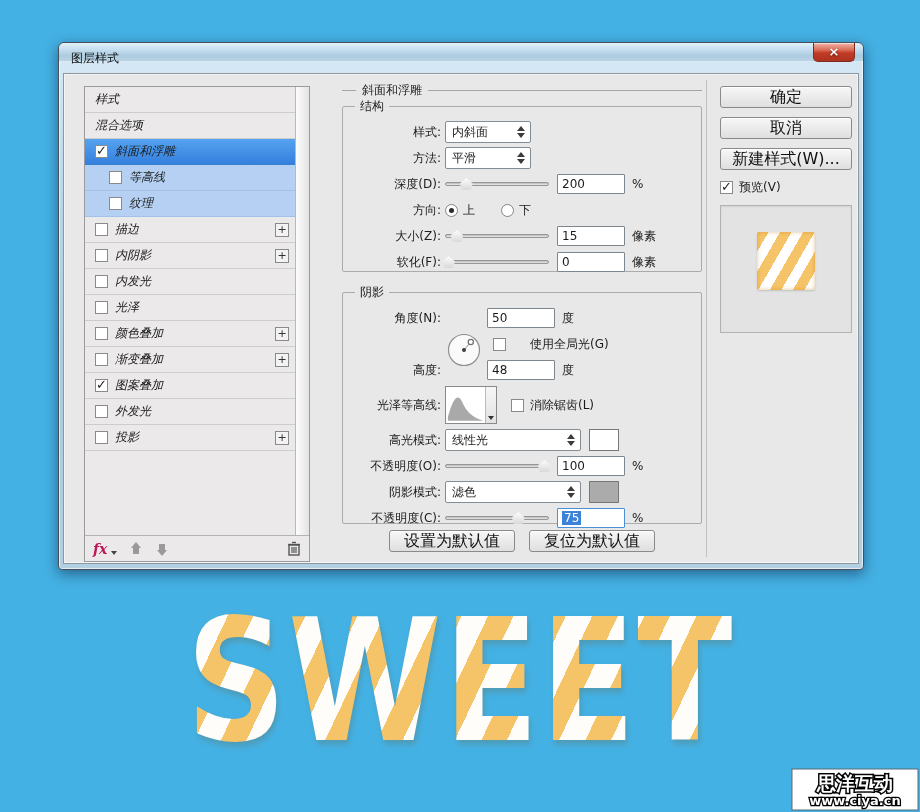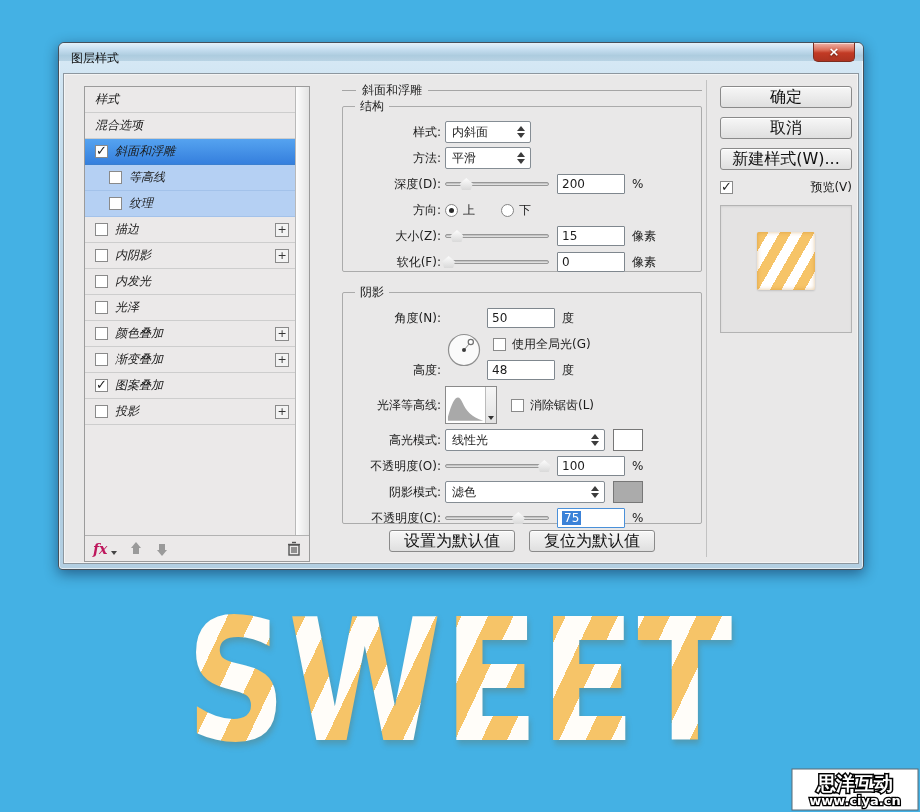--- a/index.html
+++ b/index.html
@@ -60,21 +60,21 @@
   fieldset { position:absolute; border:1px solid #ababab; border-radius:2px; background:transparent; }
   legend { font-size:12px; color:#222; padding:0 5px; margin-left:8px; }
   .fs-structure { left:278px; top:24px; width:360px; height:174px; padding:4px 8px 0 4px; }
   .fs-shading { left:278px; top:210px; width:360px; height:240px; padding:4px 8px 0 4px; }
   .frow { display:flex; align-items:center; height:26px; }
   .flabel { width:98px; text-align:right; padding-right:4px; flex:0 0 98px; color:#1c1c1c; }
   .gap40 { flex:0 0 42px; }
 
   .dropdown { height:22px; background:#fff; border:1px solid #858d94; border-radius:2px;
     display:flex; align-items:center; padding:0 6px; cursor:pointer; position:relative; }
-  .dd-sm { width:86px; } .dd-lg { width:160px; }
+  .dd-sm { width:86px; } .dd-lg { width:136px; }
   .stepper { position:absolute; right:5px; top:4px; display:flex; flex-direction:column; gap:2px; }
   .stepper i { display:block; width:0; height:0; border-left:4px solid transparent; border-right:4px solid transparent; }
   .stepper .up { border-bottom:5px solid #3c3c3c; }
   .stepper .dn { border-top:5px solid #3c3c3c; }
 
   .slider { position:relative; width:104px; height:14px; margin-right:8px; flex:0 0 104px; cursor:pointer; }
   .slider .track { position:absolute; left:0; right:0; top:5px; height:4px;
     background:linear-gradient(180deg,#b7b7b7,#ececec); border:1px solid #979797; border-radius:2px; }
   .slider .thumb { position:absolute; top:1px; width:13px; height:12px; margin-left:-6px;
     background:linear-gradient(180deg,#fdfdfd,#d9d9d9);
@@ -109,21 +109,21 @@
   .default-buttons { position:absolute; left:278px; top:456px; width:360px; display:flex; gap:14px; justify-content:center; }
   .btn { height:22px; background:linear-gradient(180deg,#f7f7f7,#dfdfdf); border:1px solid #8a8a8a;
     border-radius:3px; font-size:16px; color:#111; display:flex; align-items:center; justify-content:center;
     cursor:pointer; box-shadow:inset 0 1px 0 #fff; }
   .btn-default { padding:0 14px; }
 
   
   .divider-v { position:absolute; left:642px; top:6px; bottom:6px; width:1px; background:#c2c2c2; }
   .actions { position:absolute; left:656px; top:12px; width:132px; }
   .btn-action { width:132px; margin-bottom:9px; }
-  .preview-row { display:flex; align-items:center; justify-content:space-between; margin:3px 0 9px 0; }
+  .preview-row { display:flex; align-items:center; justify-content:flex-start; margin:3px 0 9px 0; }
   .preview-panel { width:132px; height:128px; border:1px solid #b3b3b3; background:#e4e3e3;
     box-shadow:inset 0 1px 2px rgba(0,0,0,.08); display:flex; justify-content:center; }
   .preview-thumb { width:58px; height:58px; margin-top:26px;
     background:repeating-linear-gradient(120deg,#f6c468 0 10px,#fff 10px 20px);
     box-shadow:inset 0 0 4px rgba(190,120,20,.45), 0 1px 2px rgba(0,0,0,.15); border-radius:2px; }
 
   
   .sweet { position:absolute; left:0; right:0; top:592px; text-align:center;
     font-size:170px; font-weight:bold; letter-spacing:2px; line-height:1.05;
     transform:scaleX(.82); transform-origin:center;
@@ -192,20 +192,24 @@
             <span class="plus"></span>
           </div>
           <div class="row">
             <span class="cb"></span>
             <span>渐变叠加</span>
             <span class="plus"></span>
           </div>
           <div class="row">
             <span class="cb checked"></span>
             <span>图案叠加</span>
+          </div>
+          <div class="row">
+            <span class="cb"></span>
+            <span>外发光</span>
           </div>
           <div class="row">
             <span class="cb"></span>
             <span>投影</span>
             <span class="plus"></span>
           </div>
         </div>
         <div class="list-scrollbar"></div>
         <div class="list-footer">
           <span class="fx-glyph">fx</span>
@@ -306,21 +310,21 @@
           </svg>
         </div>
         <div class="frow">
           <span class="flabel">角度(N):</span>
           <span class="gap40"></span>
           <div class="numfield">
             <span>50</span>
           </div>
           <span class="unit">度</span>
         </div>
-        <div class="frow" style="padding-left:146px;">
+        <div class="frow" style="padding-left:146px;gap:18px;">
           <span class="checkbox"></span>
           <span>使用全局光(G)</span>
         </div>
         <div class="frow">
           <span class="flabel">高度:</span>
           <span class="gap40"></span>
           <div class="numfield">
             <span>48</span>
           </div>
           <span class="unit">度</span>

